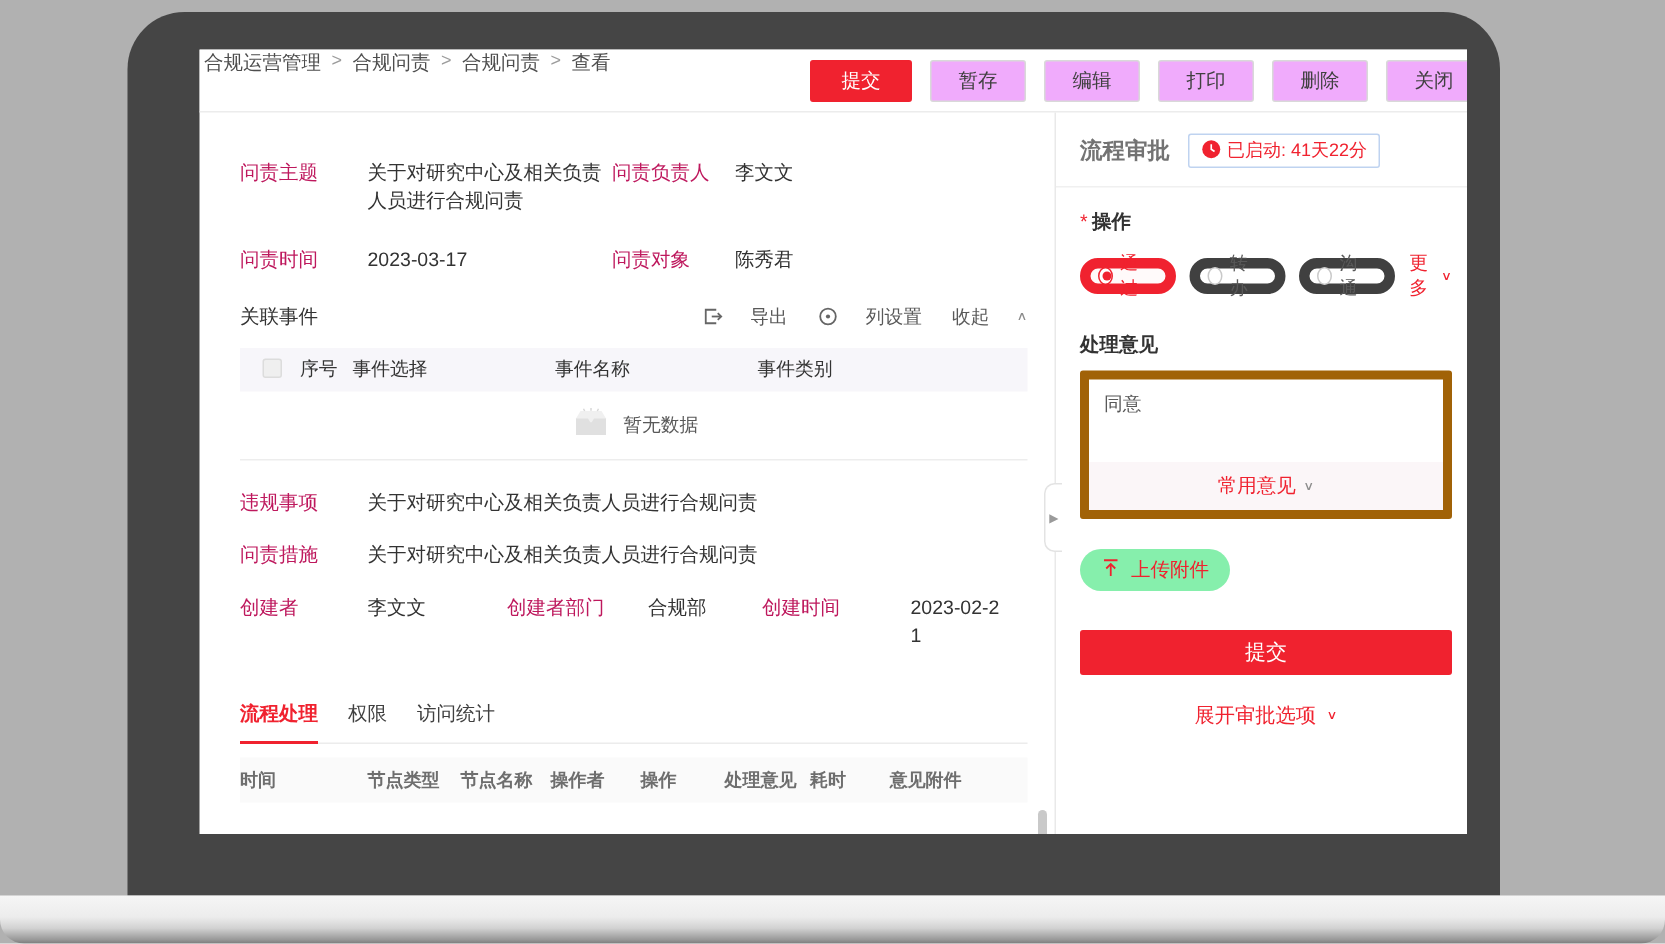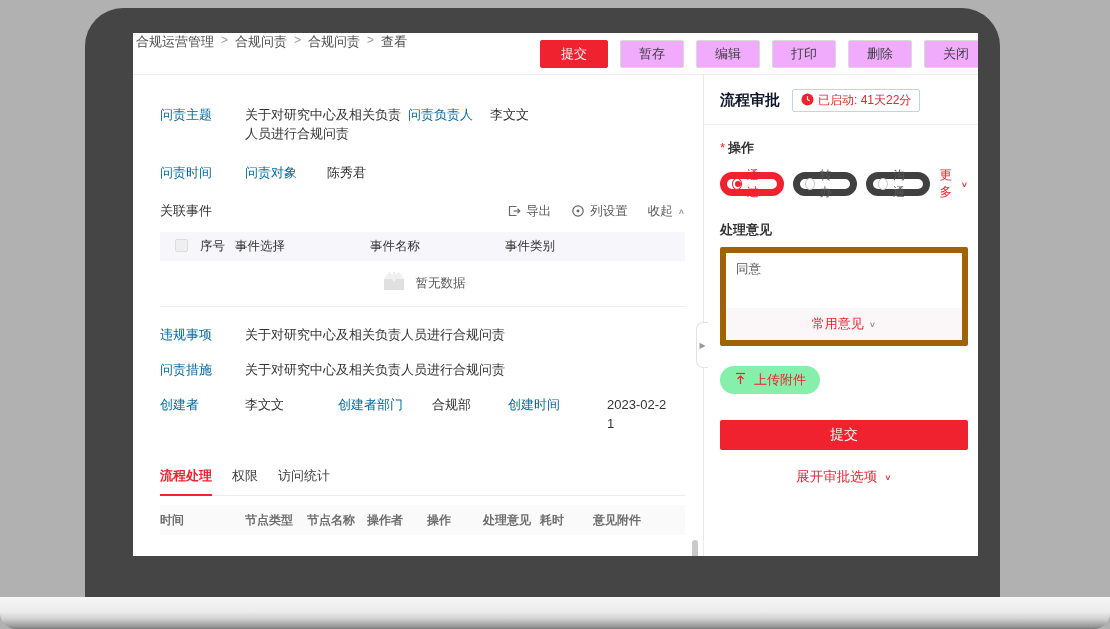--- a/index.html
+++ b/index.html
@@ -27,31 +27,31 @@
 
   :root { --red:#f0222f; }
 
   
   .content { position:absolute; top:42px; left:0; right:0; bottom:0; display:flex; }
   .main  { width:570px; padding:30px 18px 0 27px; position:relative; }
   .aside { width:275px; border-left:1px solid #e9e9e9; padding:14px 10px 0 16px; position:relative; }
 
   
   .form-row { display:flex; align-items:flex-start; font-size:13px; line-height:19px; color:#3d3d3d; margin-bottom:16px; }
-  .lbl { flex:0 0 auto; color:#0369a1; }
+  .lbl { flex:0 0 auto; color:#be185d; }
   .val { color:#333; }
   .w85{width:85px;} .w163{width:163px;} .w82{width:82px;}
   .w93{width:93px;} .w94{width:94px;} .w76{width:76px;} .w99{width:99px;}
   .w62{width:62px; word-break:break-all;}
 
   
   .sec-row { display:flex; align-items:center; margin:20px 0 12px; }
   .sec-title { font-size:13px; font-weight:normal; color:#333; }
   .tools { margin-left:auto; display:flex; align-items:center; gap:20px; }
-  .tool { display:inline-flex; align-items:center; gap:5px; font-size:12.5px; color:#595959; cursor:pointer; }
+  .tool { display:inline-flex; align-items:center; gap:18px; font-size:12.5px; color:#595959; cursor:pointer; }
   .tool svg { display:block; }
   .chev { font-size:10px; color:#8c8c8c; transform:scaleY(.8); }
 
   .tbl-head { display:flex; align-items:center; height:29px; background:#f7f6fa;
               font-size:12.5px; font-weight:normal; color:#333; }
   .c-check{width:40px; padding-left:15px;} .c-num{width:35px;} .c-sel{width:135px;}
   .c-name{width:135px;} .c-cat{flex:1;}
   .checkbox { display:inline-block; width:13px; height:13px; background:#efefef;
               border:1px solid #dcdcdc; border-radius:2px; }
 
@@ -70,21 +70,21 @@
               font-size:12px; font-weight:bold; color:#6e6e6e; }
   .r0{width:85px;} .r1{width:62px;} .r2{width:60px;} .r3{width:60px;}
   .r4{width:56px;} .r5{width:57px;} .r6{width:53px;} .r7{flex:1; overflow:hidden; white-space:nowrap;}
 
   .scroll-thumb { position:absolute; right:5px; top:465px; width:6px; height:60px;
                   background:#c9c9c9; border-radius:3px; }
 
   
   .panel-title-row { display:flex; align-items:center; gap:12px; padding-bottom:12px;
                      border-bottom:1px solid #f0f0f0; margin:0 -10px 0 -16px; padding-left:16px; padding-right:10px; }
-  .panel-title { font-size:15px; font-weight:bold; color:#0f172a;text-align:right; }
+  .panel-title { font-size:15px; font-weight:bold; color:#737373;text-align:right; }
   .badge { display:inline-flex; align-items:center; gap:4px; border:1px solid #bfd3f0; border-radius:2px;
            padding:2px 8px; font-size:12px; color:var(--red); }
   .action-row { margin-top:14px; font-size:13px; font-weight:bold; color:#333; }
   .req { color:var(--red); margin-right:3px; font-weight:normal; }
   .pills { margin-top:10px; display:flex; align-items:center; gap:9px; }
   .pill { display:inline-flex; align-items:center; gap:5px; height:24px; padding:0 12px 0 5px;
           border:7px solid #404040; border-radius:12px; font-size:12px; color:#595959; background:#fff; cursor:pointer; }
   .radio { width:12px; height:12px; border-radius:50%; border:1px solid #c9c9c9; background:#fff; position:relative; }
   .pill.selected { border-color:var(--red); color:var(--red); background:#fffafa; }
   .pill.selected .radio { border-color:var(--red); }
@@ -144,20 +144,21 @@
 
         <div class="form-row">
           <span class="lbl w85">问责主题</span>
           <span class="val w163">关于对研究中心及相关负责人员进行合规问责</span>
           <span class="lbl w82">问责负责人</span>
           <span class="val">李文文</span>
         </div>
 
         <div class="form-row" style="margin-top:20px;">
           <span class="lbl w85">问责时间</span>
+          <span class="val w163">2023-03-17</span>
           <span class="lbl w82">问责对象</span>
           <span class="val">陈秀君</span>
         </div>
 
         <div class="sec-row">
           <span class="sec-title">关联事件</span>
           <span class="tools">
             <span class="tool">
               <span>
                 <svg width="14" height="14" viewBox="0 0 14 14" fill="none" stroke="#666" stroke-width="1.2">

